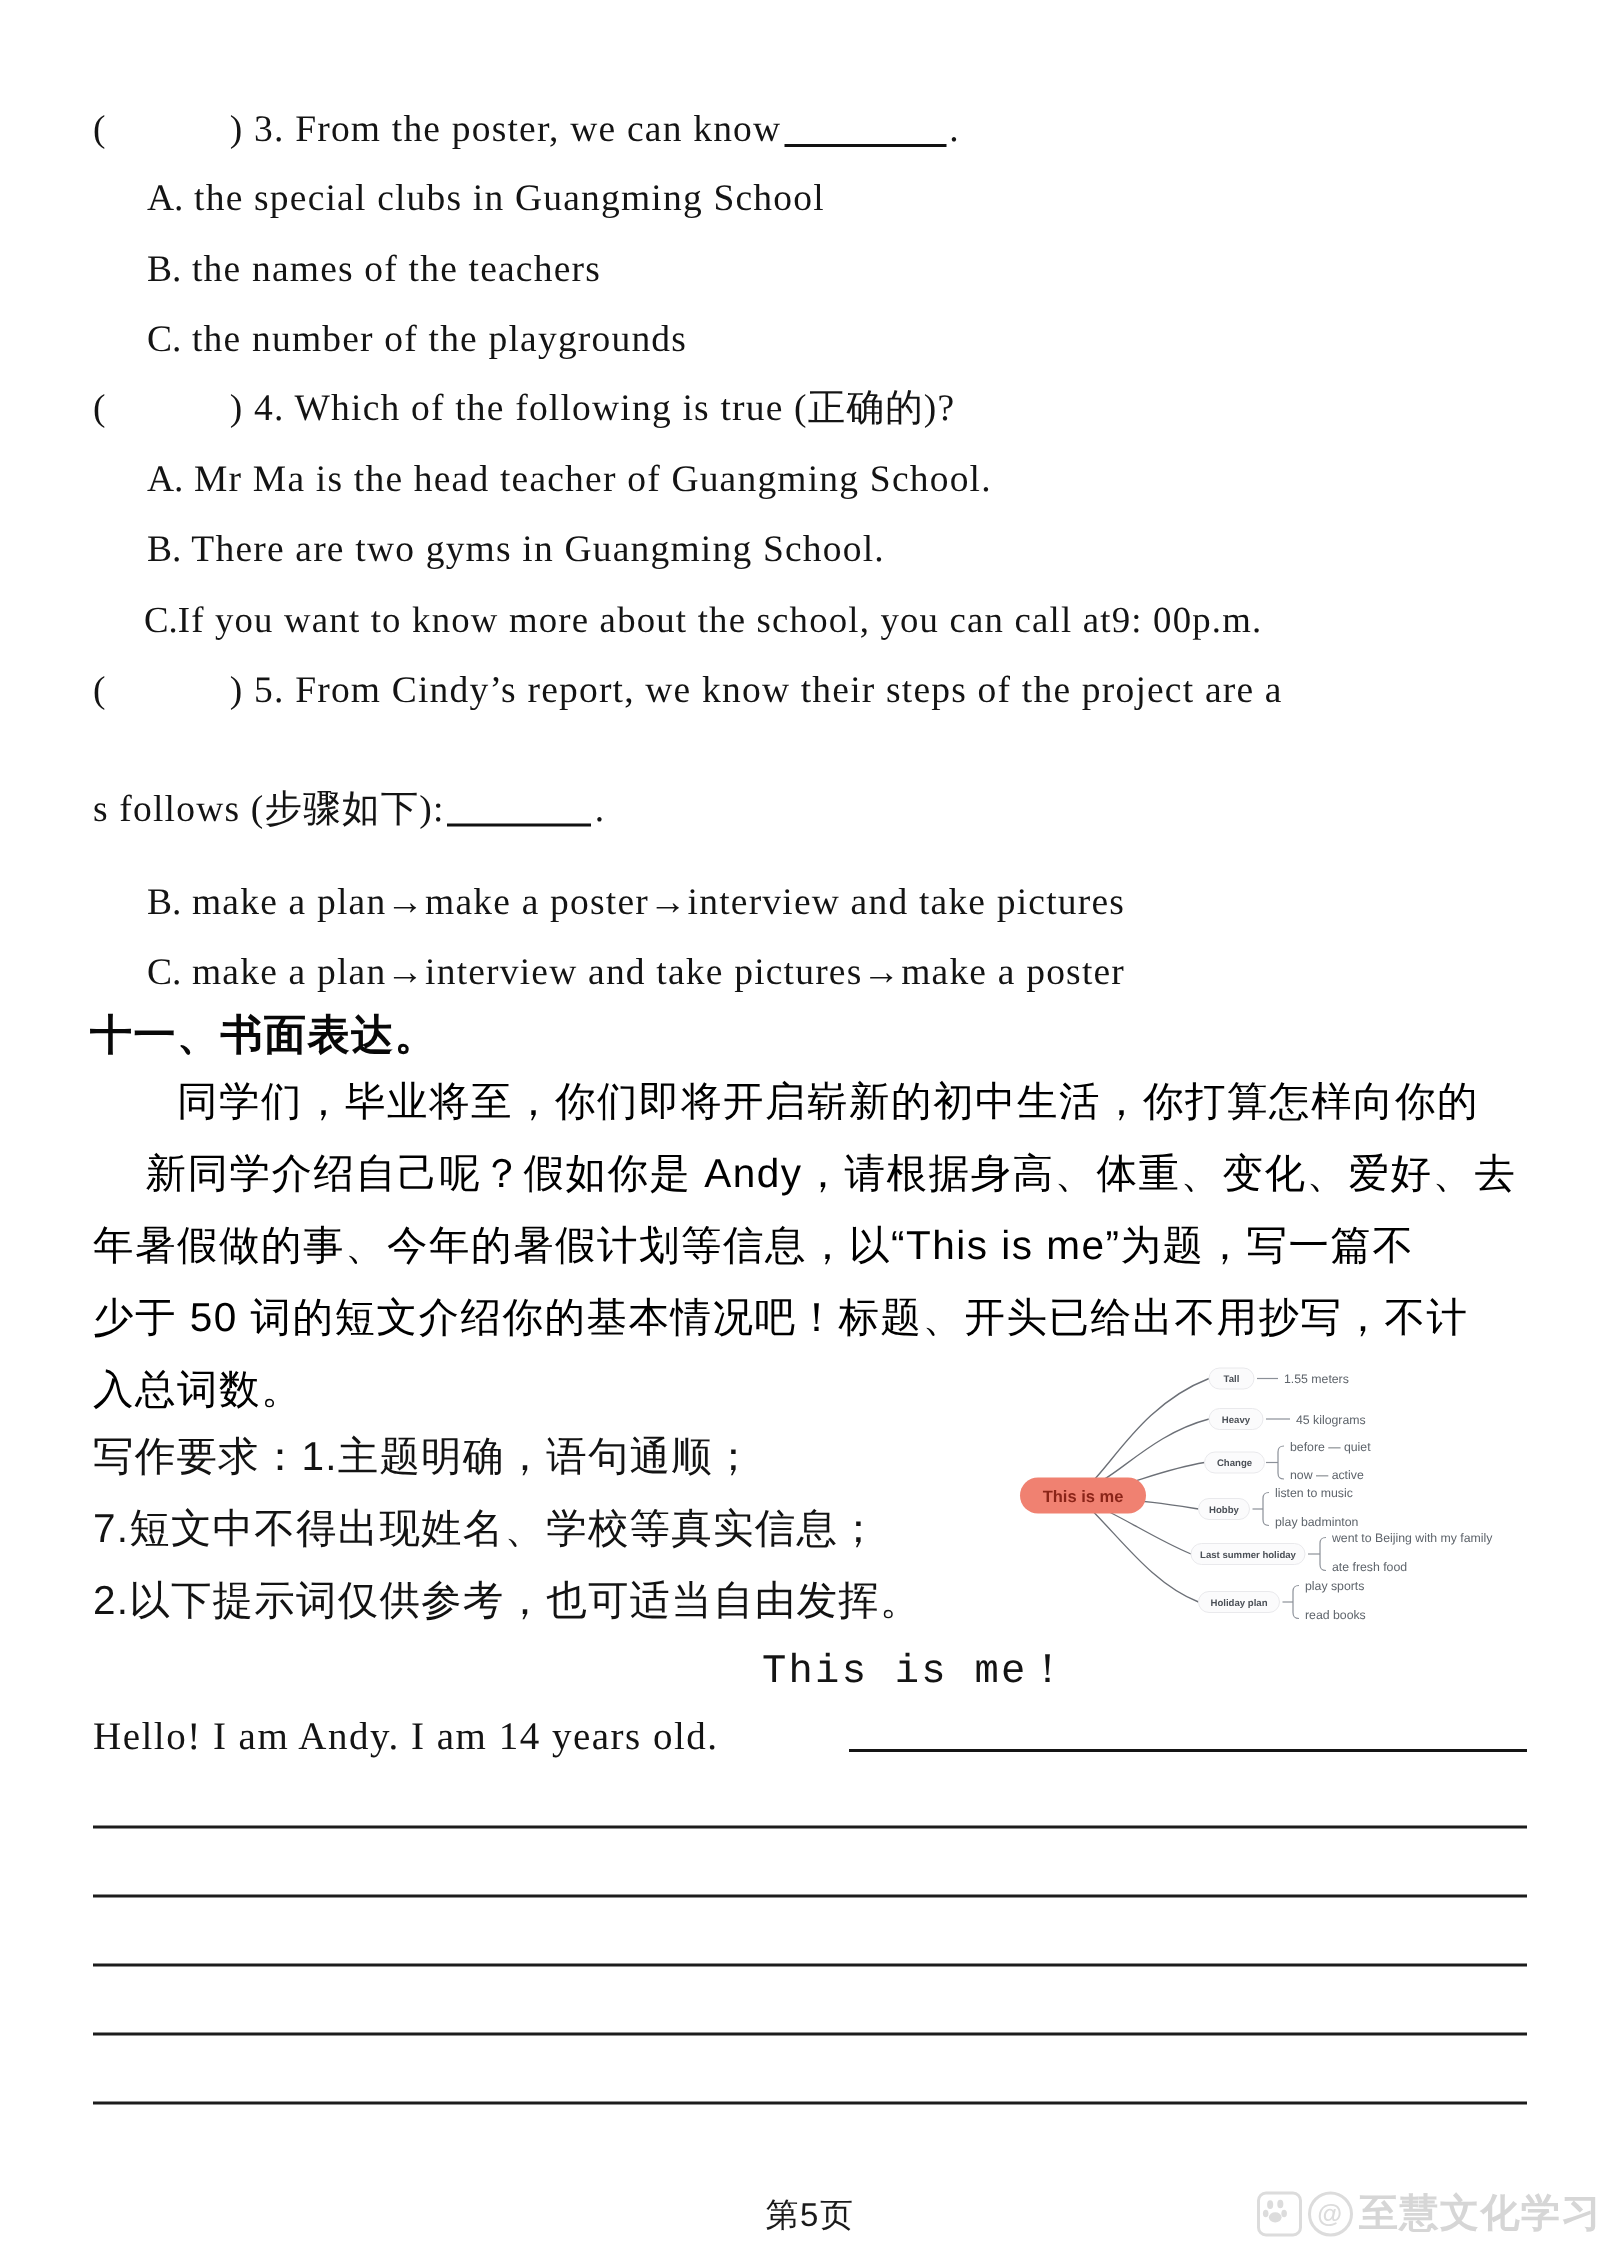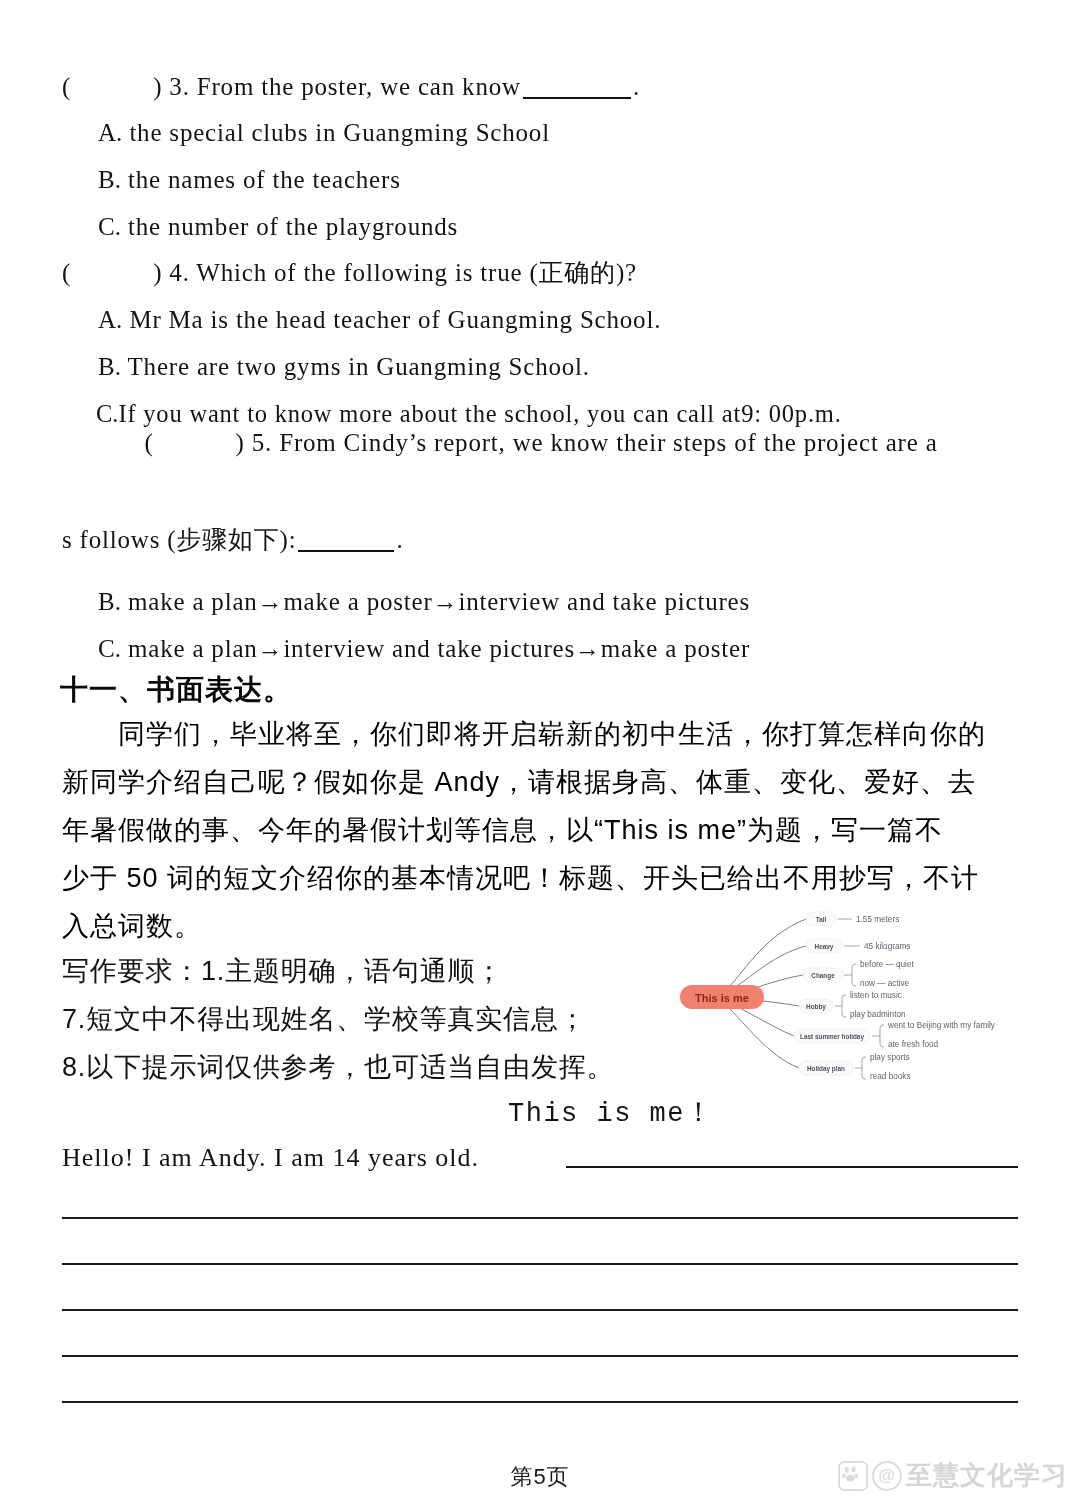--- a/index.html
+++ b/index.html
@@ -222,48 +222,48 @@
     <span>Mr Ma is the head teacher of Guangming School.</span>
   </div>
   <div class="opt" style="top:352px;">
     <span class="lbl">B.</span>
     <span>There are two gyms in Guangming School.</span>
   </div>
   <div class="opt" style="top:399px; left:96px; font-size:24.5px;">
     <span class="lbl">C.</span><span>If you want to know more about the school, you can call at9: 00p.m.</span>
   </div>
 
-  <div class="qline" style="top:428px;text-align:center;">
+  <div class="qline" style="top:446px;">
     <span>(</span><span class="paren-gap"></span><span>)</span>
     <span>5.</span>
     <span>From Cindy’s report, we know their steps of the project are a</span>
   </div>
   <div class="qline" style="top:493px;margin-top:32px;">
     <span>s follows (步骤如下):</span><span class="blank-ul short"></span><span>.</span>
   </div>
   <div class="opt" style="top:587px;">
     <span class="lbl">B.</span>
     <span>make a plan→make a poster→interview and take pictures</span>
   </div>
   <div class="opt" style="top:634px;">
     <span class="lbl">C.</span>
     <span>make a plan→interview and take pictures→make a poster</span>
   </div>
 
   <div class="sec-head" style="top:671px;">十一、书面表达。</div>
 
   <div class="cn" style="top:718px;">　　同学们，毕业将至，你们即将开启崭新的初中生活，你打算怎样向你的</div>
-  <div class="cn" style="top:766px;">新同学介绍自己呢？假如你是 Andy，请根据身高、体重、变化、爱好、去</div>
+  <div class="cn" style="top:766px;margin-left:35px;">新同学介绍自己呢？假如你是 Andy，请根据身高、体重、变化、爱好、去</div>
   <div class="cn" style="top:814px;">年暑假做的事、今年的暑假计划等信息，以“This is me”为题，写一篇不</div>
   <div class="cn" style="top:862px;">少于 50 词的短文介绍你的基本情况吧！标题、开头已给出不用抄写，不计</div>
   <div class="cn" style="top:910px;">入总词数。</div>
 
   <div class="req" style="top:955px;">写作要求：1.主题明确，语句通顺；</div>
   <div class="req" style="top:1003px;">7.短文中不得出现姓名、学校等真实信息；</div>
-  <div class="req" style="top:1051px;">8.以下提示词仅供参考，也可适当自由发挥。</div>
+  <div class="req" style="top:1051px;">2.以下提示词仅供参考，也可适当自由发挥。</div>
 
   <div class="mindmap">
     <svg viewBox="0 0 346 196" width="346" height="196" xmlns="http://www.w3.org/2000/svg">
 
       <path class="mm-stroke" d="M52,96 C70,80 90,40 134,23"></path>
       <path class="mm-stroke" d="M52,97 C74,88 96,60 134,50"></path>
       <path class="mm-stroke" d="M53,99 C78,96 100,84 131,79"></path>
       <path class="mm-stroke" d="M60,103 C90,104 108,107 127,110"></path>
       <path class="mm-stroke" d="M53,105 C78,116 98,130 122,140"></path>
       <path class="mm-stroke" d="M52,107 C74,128 96,160 127,172"></path>

